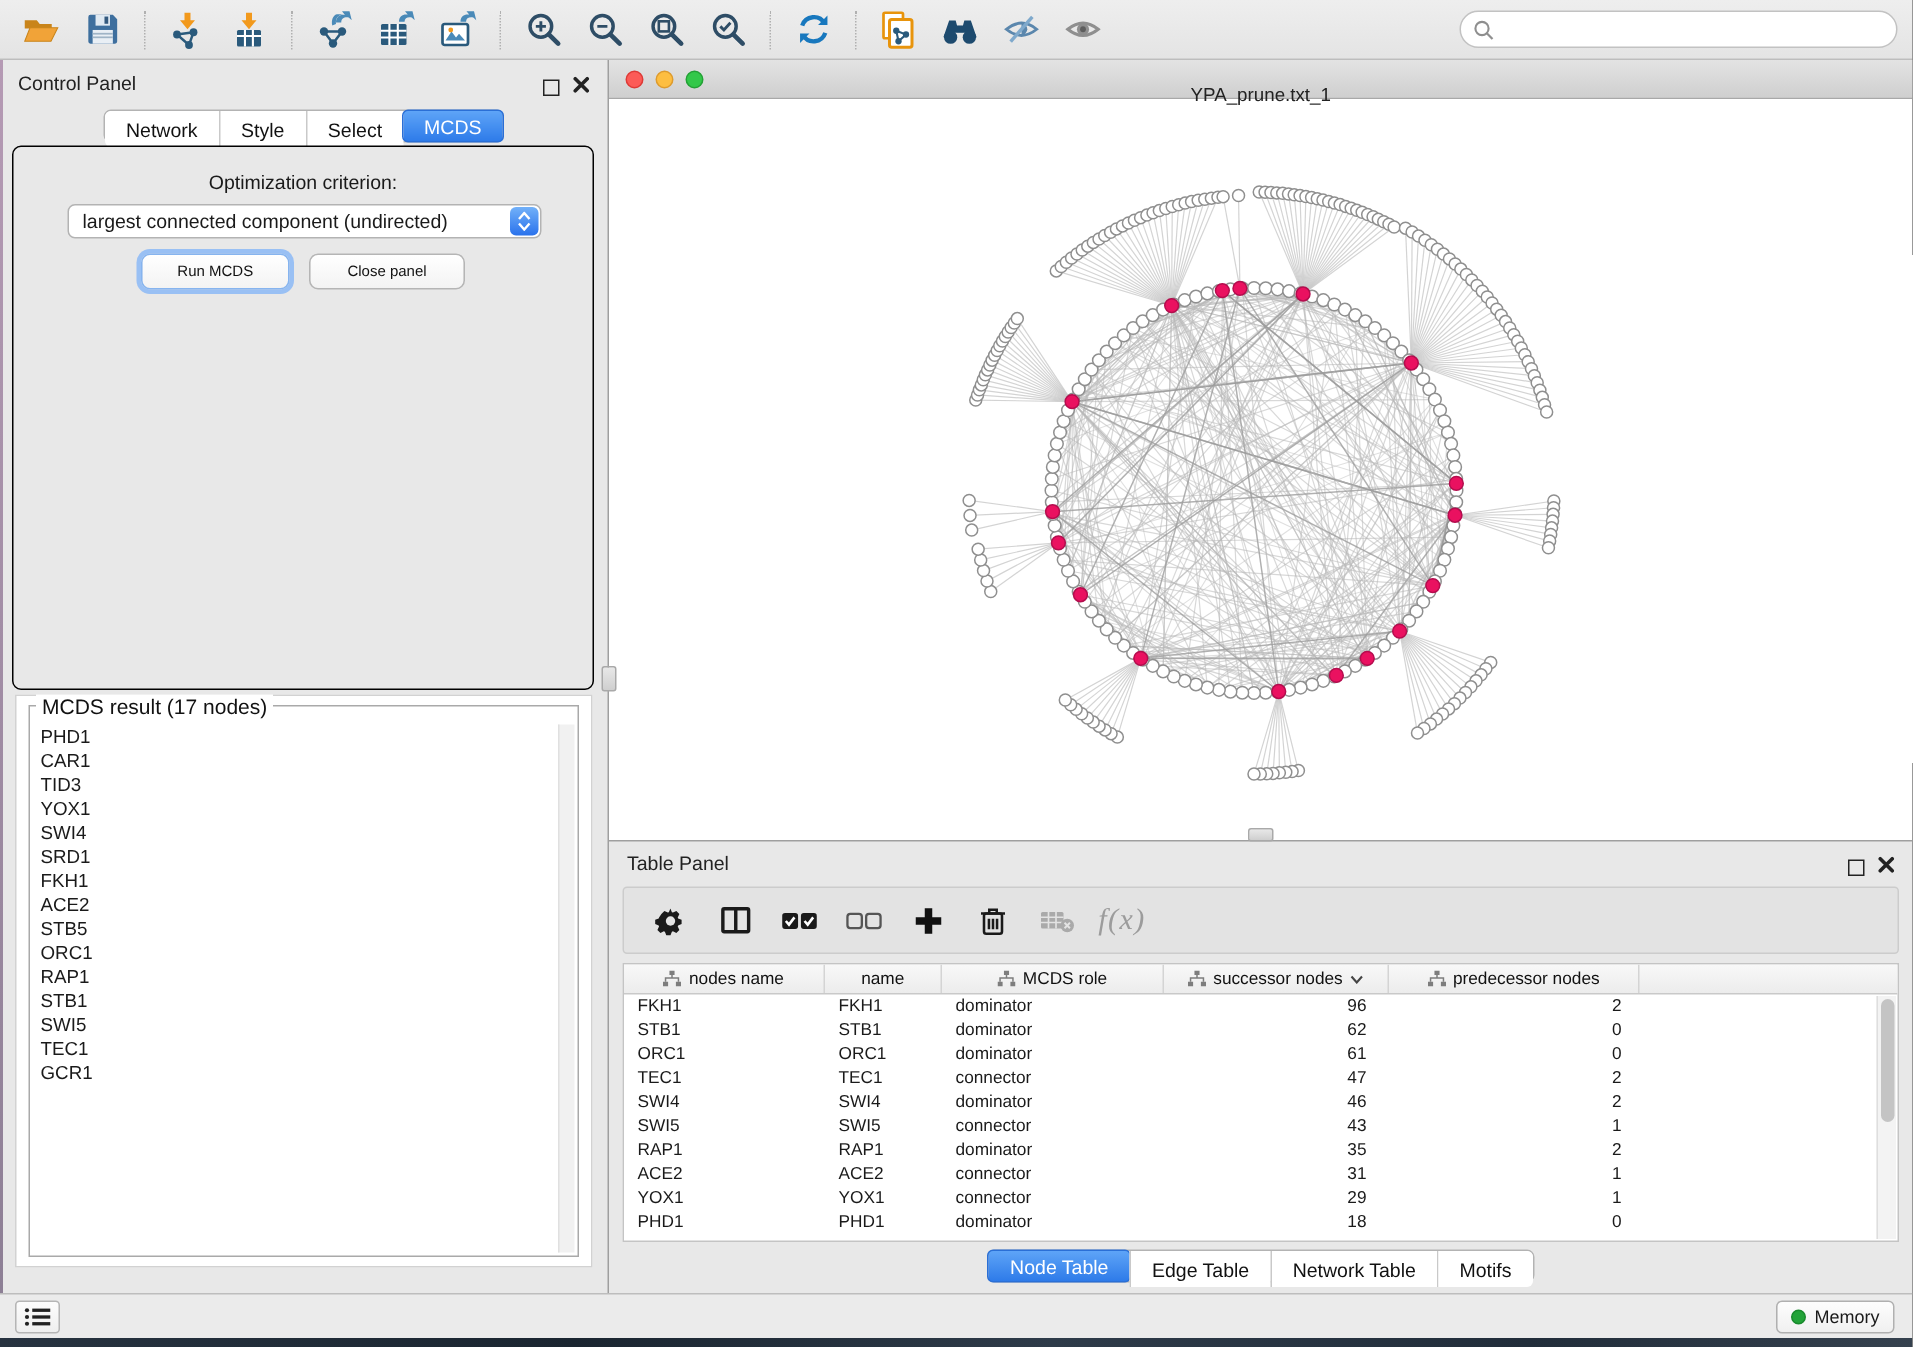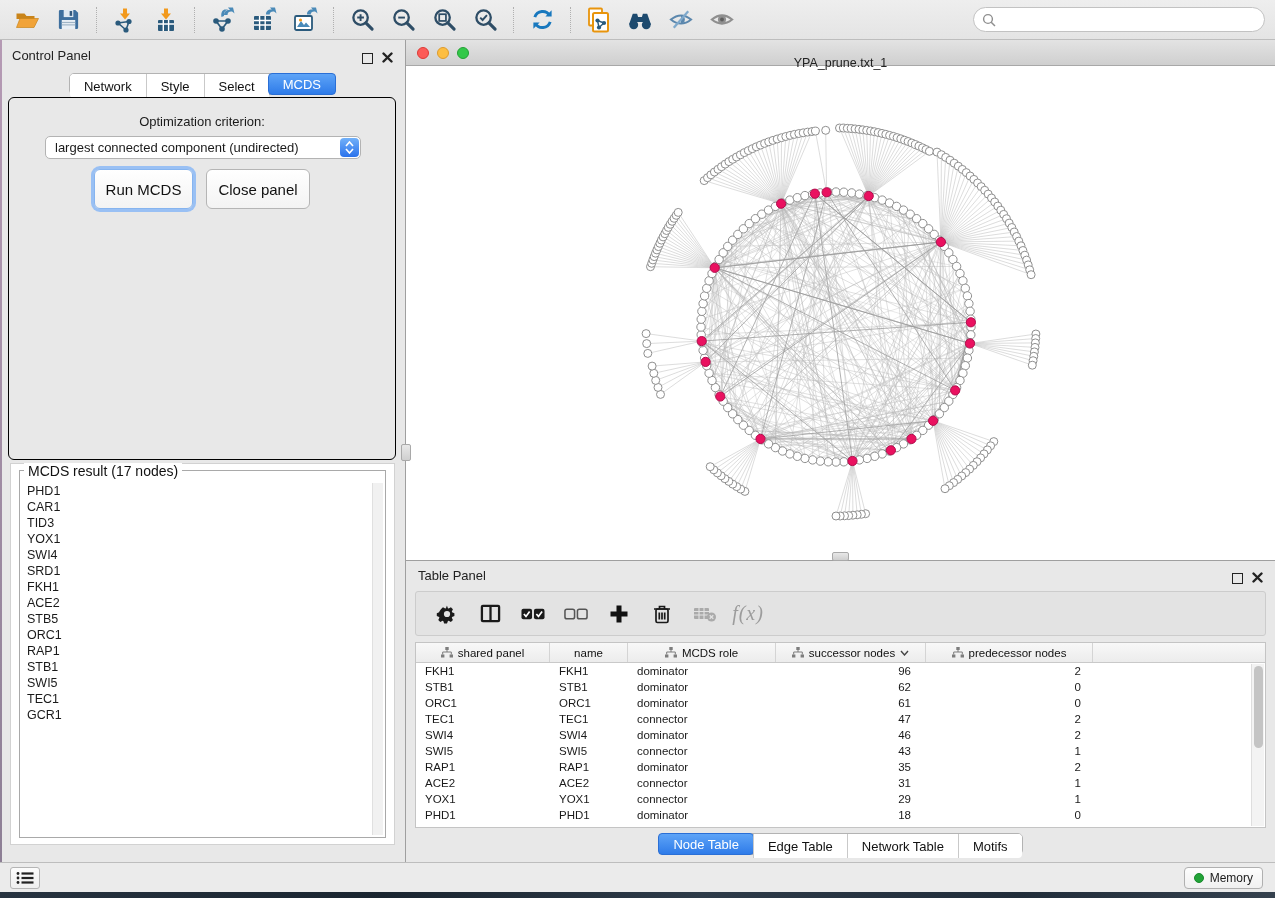--- a/index.html
+++ b/index.html
@@ -56,22 +56,22 @@
     position:absolute; left:36px; top:38px; width:316px; height:23px; background:#fff;
     border:1px solid #b3b3b3; border-radius:5px; display:flex; align-items:center; cursor:pointer;
   }
   .dropdown .val { flex:1; font-size:13px; padding-left:9px; white-space:nowrap; overflow:hidden; }
   .dd-cap {
     width:19px; height:19px; margin-right:1px; border-radius:4px;
     background:linear-gradient(#72b1f9,#2a72ec); display:flex; flex-direction:column; align-items:center; justify-content:center; gap:1px;
   }
   .btnrow { position:absolute; top:71px; left:0; width:100%; }
   .macbtn {
-    position:absolute; height:40px; background:linear-gradient(#ffffff,#f3f3f3);
-    border:1px solid #b5b5b5; border-radius:6px; font-size:15px; font-family:"Liberation Sans",sans-serif; cursor:pointer; color:#111;
+    position:absolute; height:24px; background:linear-gradient(#ffffff,#f3f3f3);
+    border:1px solid #b5b5b5; border-radius:6px; font-size:10px; font-family:"Liberation Sans",sans-serif; cursor:pointer; color:#111;
   }
   .macbtn.focusring { box-shadow:0 0 0 3px rgba(110,170,250,.65); border-color:#86b4ef; }
   .result-panel {
     position:absolute; left:10px; right:10px; top:423px; height:382px;
     background:#fff; border:1px solid #d2d2d2;
   }
   .result-fieldset {
     position:absolute; left:8px; right:8px; top:6px; bottom:6px;
     border:1px solid #a9a9a9;
   }
@@ -1214,21 +1214,21 @@
 
     <div class="tablebox">
       <div class="thead">
         <div class="th h0">
           <svg width="12" height="11" viewBox="0 0 12 11">
               <rect x="4.3" y="0" width="3.4" height="3" fill="#7d7d7d"></rect>
               <rect x="0" y="7.5" width="3.4" height="3" fill="#7d7d7d"></rect>
               <rect x="8.6" y="7.5" width="3.4" height="3" fill="#7d7d7d"></rect>
               <path d="M6 3v2M1.7 7.5V5h8.6v2.5" stroke="#7d7d7d" fill="none"></path>
             </svg>
-          <span>shared panel</span>
+          <span>nodes name</span>
         </div>
         <div class="th h1">
             <span>name</span>
           </div>
         <div class="th h2">
           <svg width="12" height="11" viewBox="0 0 12 11">
               <rect x="4.3" y="0" width="3.4" height="3" fill="#7d7d7d"></rect>
               <rect x="0" y="7.5" width="3.4" height="3" fill="#7d7d7d"></rect>
               <rect x="8.6" y="7.5" width="3.4" height="3" fill="#7d7d7d"></rect>
               <path d="M6 3v2M1.7 7.5V5h8.6v2.5" stroke="#7d7d7d" fill="none"></path>

